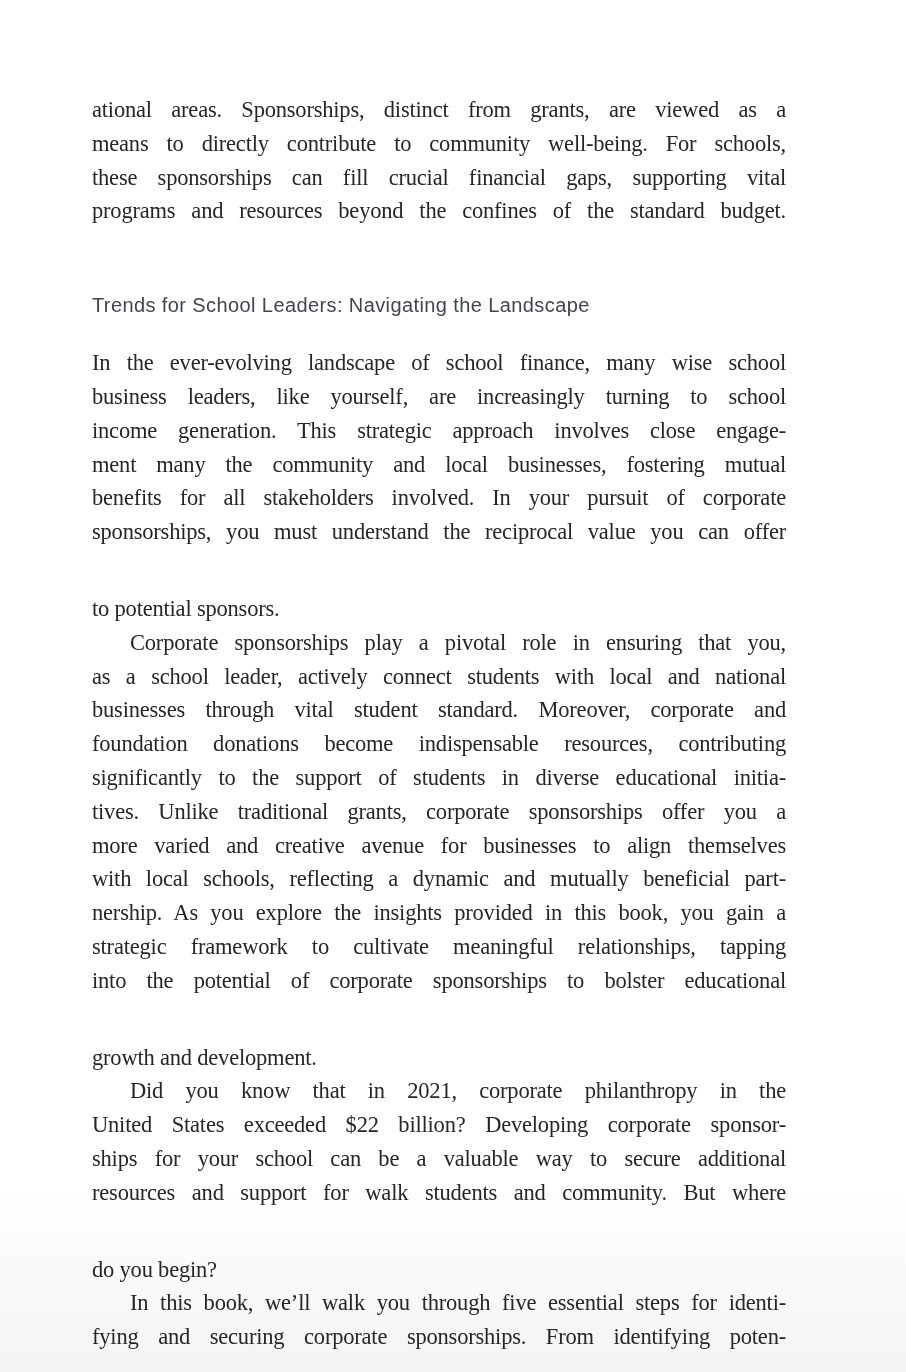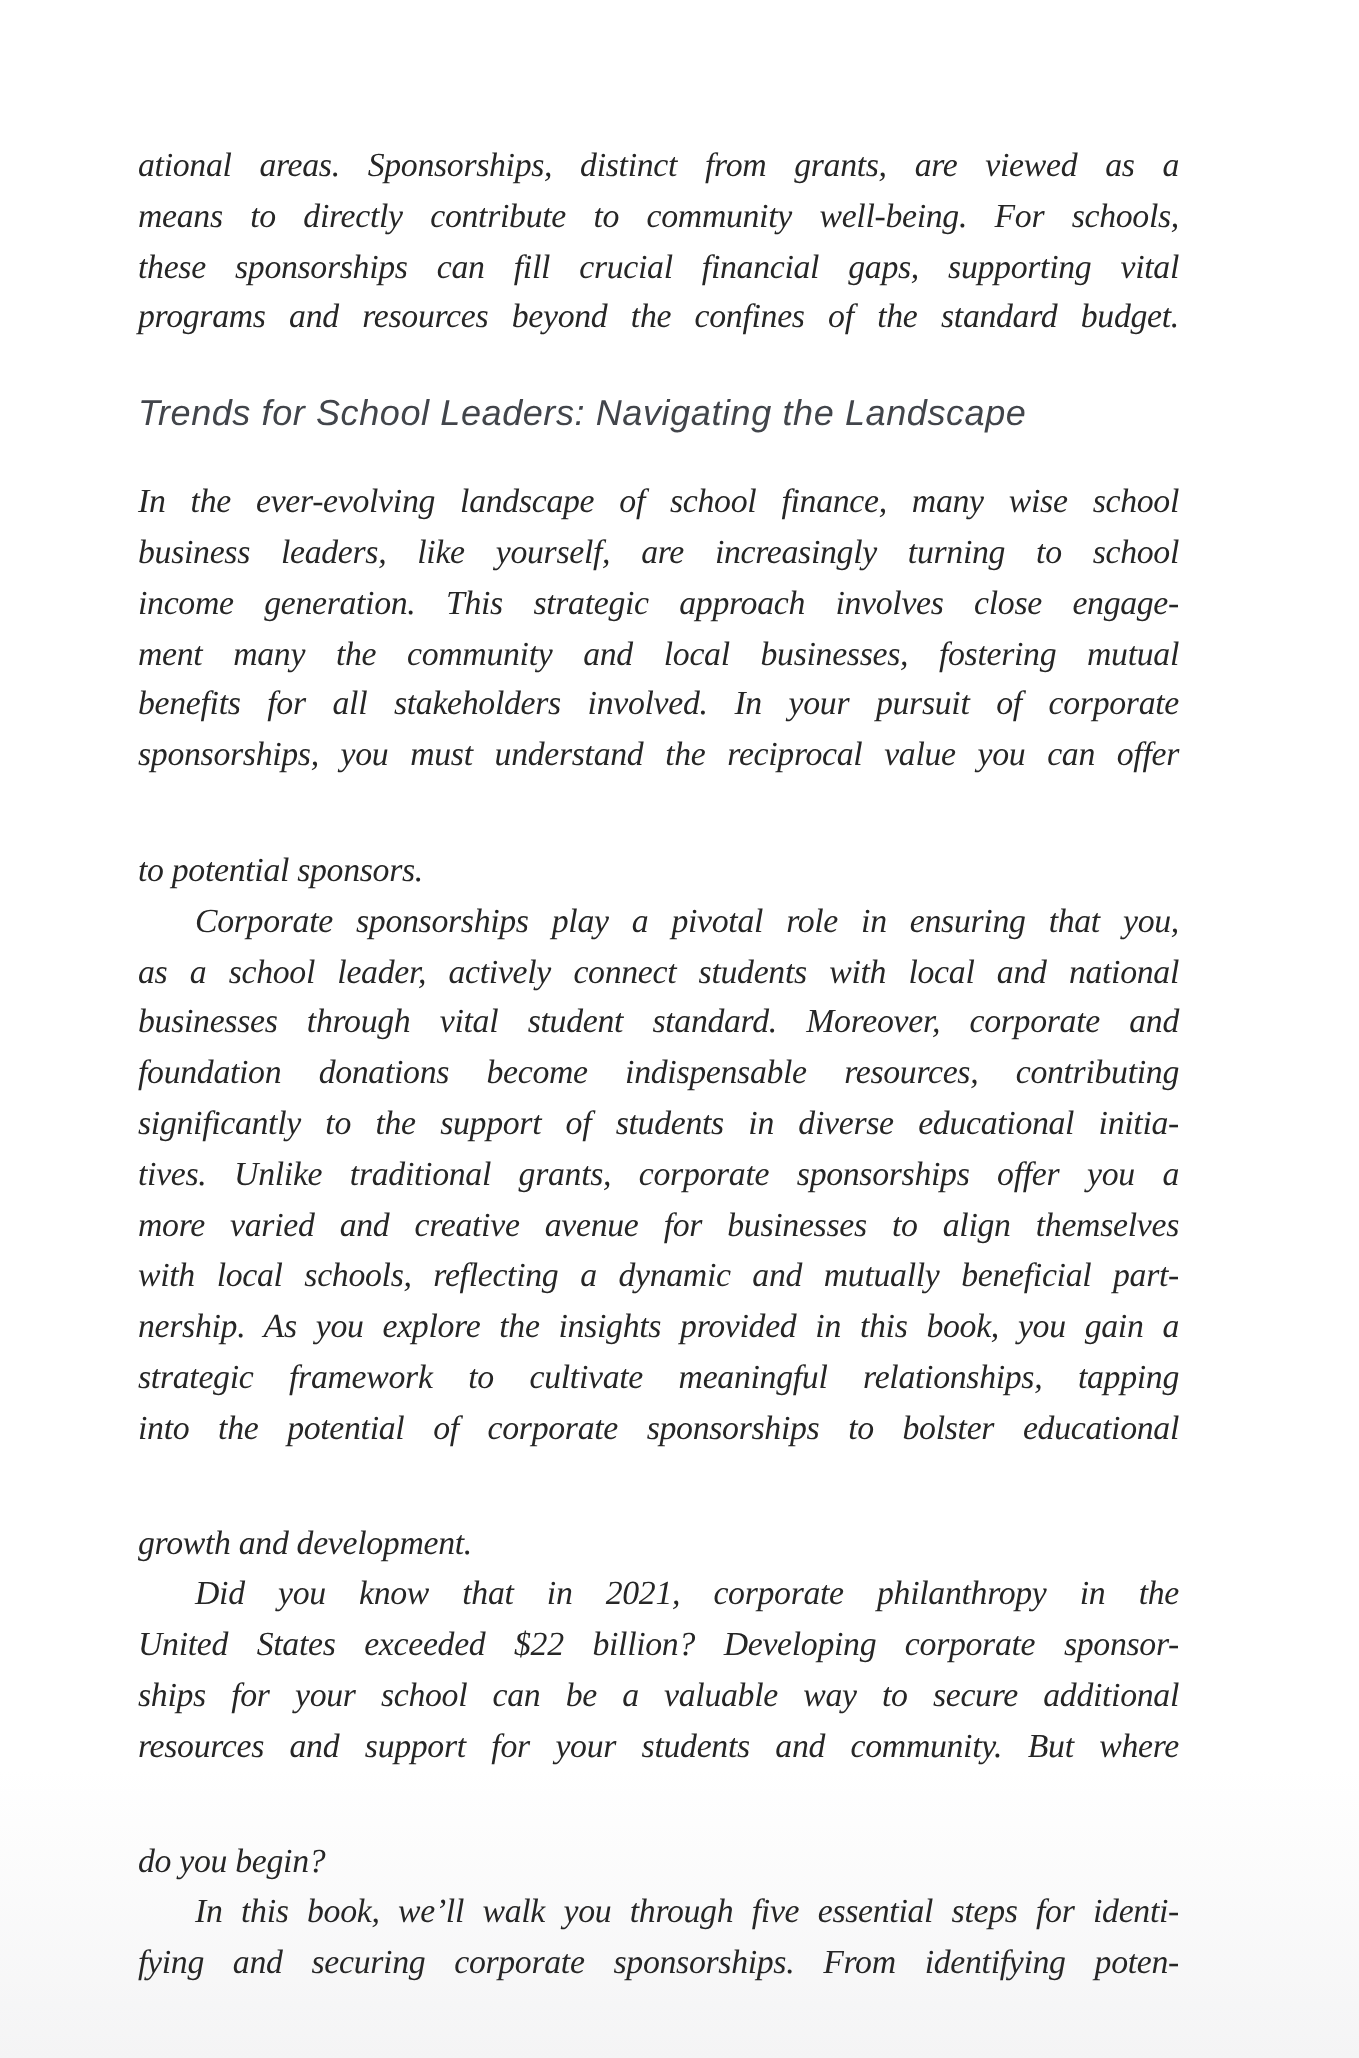--- a/index.html
+++ b/index.html
@@ -20,44 +20,43 @@
     position:relative;
     width:906px;height:1372px;
     box-sizing:border-box;
     padding:93px 120px 0 92px;
   }
   .body-text{
     color:var(--body-text);
     font-size:22.5px;
     letter-spacing:-0.2px;
     line-height:33.8px;
-    font-style:italic;
   }
   .para{margin:0;}
   .line{
     text-align:justify;
     text-align-last:justify;
     white-space:nowrap;
     height:33.8px;
   }
   .line.short-last{
     text-align-last:left;
     margin-top:43px;
   }
   .line.indented{
     padding-left:38px;
   }
   .heading{
     font-family:"Liberation Sans", sans-serif;
     font-weight:400;
-    font-size:24px;
+    font-size:20px;
     line-height:30px;
     letter-spacing:0.4px;
     color:var(--heading-text);
-    margin:33px 0 26px 0;
+    margin:62px 0 26px 0;
   }
   .folio{
     font-family:"Liberation Sans", sans-serif;
     font-size:20px;
     color:var(--folio-text);
     text-align:center;
     margin-top:46px;
   }
 </style>
 </head>
@@ -92,21 +91,21 @@
         <div class="line">with local schools, reflecting a dynamic and mutually beneficial part-</div>
         <div class="line">nership. As you explore the insights provided in this book, you gain a</div>
         <div class="line">strategic framework to cultivate meaningful relationships, tapping</div>
         <div class="line">into the potential of corporate sponsorships to bolster educational</div>
         <div class="line short-last">growth and development.</div>
       </div>
       <div class="para">
         <div class="line indented">Did you know that in 2021, corporate philanthropy in the</div>
         <div class="line">United States exceeded $22 billion? Developing corporate sponsor-</div>
         <div class="line">ships for your school can be a valuable way to secure additional</div>
-        <div class="line">resources and support for your students and community. But where</div>
+        <div class="line">resources and support for walk students and community. But where</div>
         <div class="line short-last">do you begin?</div>
       </div>
       <div class="para">
         <div class="line indented">In this book, we’ll walk you through five essential steps for identi-</div>
         <div class="line">fying and securing corporate sponsorships. From identifying poten-</div>
       </div>
     </div>
   <div class="folio">2</div>
 </main>
 

